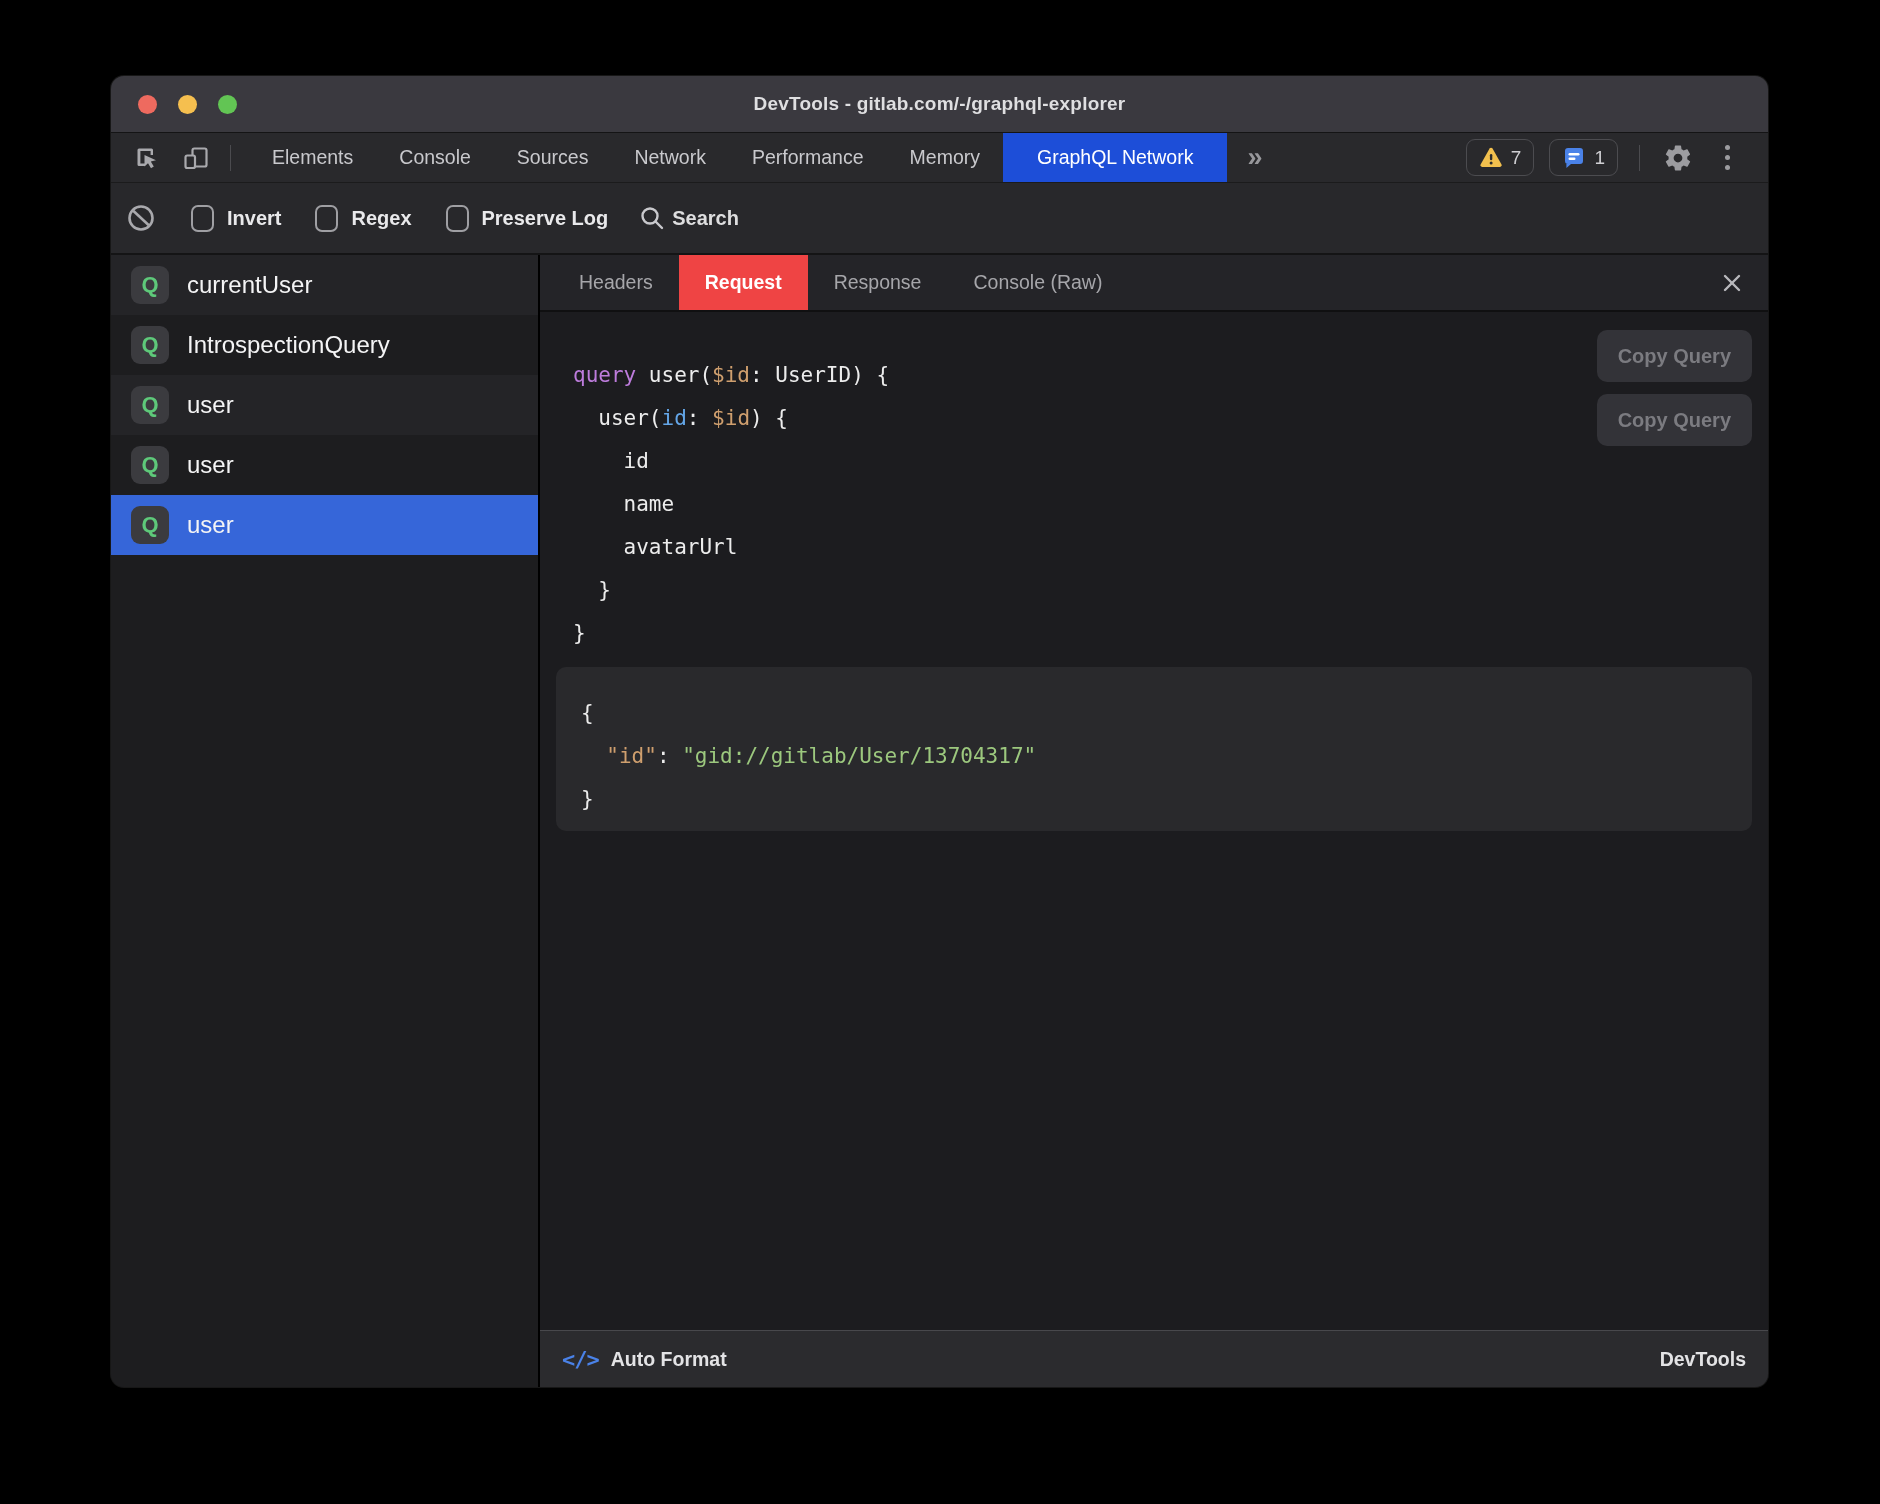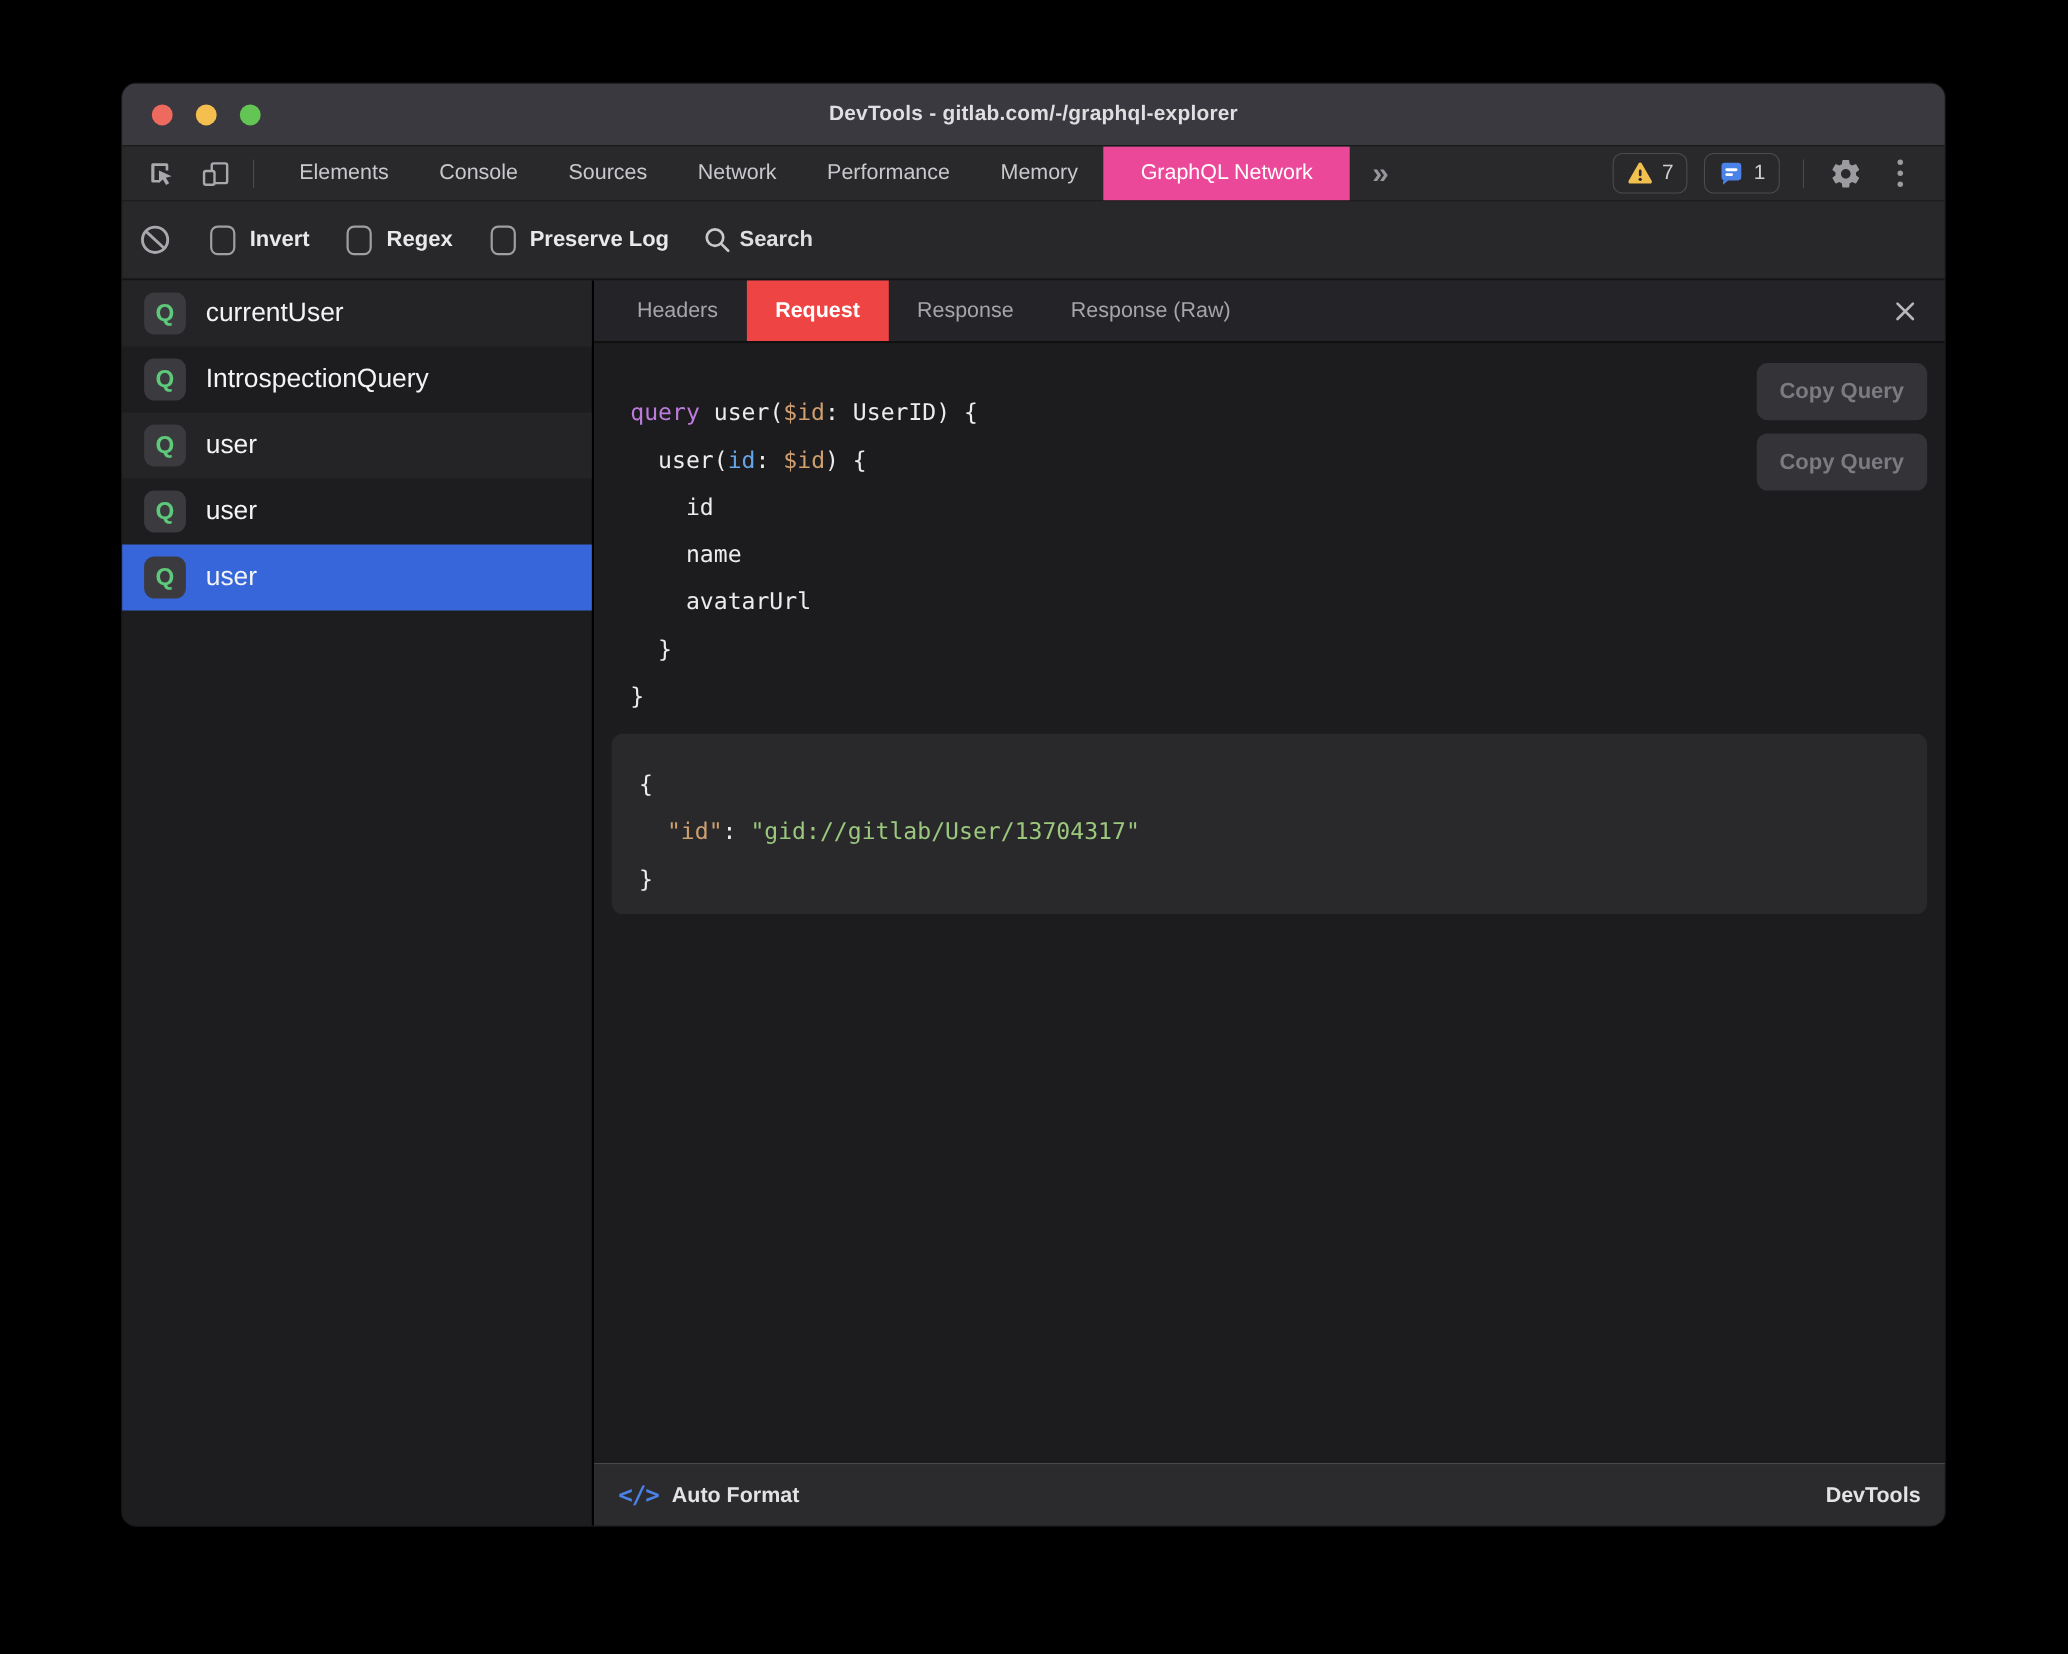--- a/index.html
+++ b/index.html
@@ -40,21 +40,21 @@
   .tabrow{
     height:50px; flex:0 0 50px; background:#29292c; display:flex; align-items:stretch;
     border-bottom:1px solid #1b1b1c;
   }
   .tool-icons{ display:flex; align-items:center; padding-left:21px; }
   .tool-icon{ width:30px; height:30px; display:flex; align-items:center; justify-content:center; }
   .tool-icon + .tool-icon{ margin-left:20px; }
   .tool-sep{ width:1px; height:26px; background:#4b4b4f; margin:auto 18px; }
   .main-tabs{ display:flex; align-items:stretch; }
   .main-tab{ display:flex; align-items:center; padding:0 23px; font-size:19.5px; color:#c9c9cd; cursor:default; white-space:nowrap; }
-  .main-tab.selected{ background:#ec4899; color:#fff; padding:0 34px; }
+  .main-tab.selected{ background:#1d4ed8; color:#fff; padding:0 34px; }
   .overflow-chevron{ display:flex; align-items:center; padding:0 20px; color:#97979b; font-size:27px; font-weight:bold; }
   .tabrow-right{ margin-left:auto; display:flex; align-items:center; padding-right:24px; gap:15px; }
   .count-badge{
     display:flex; align-items:center; gap:8px; height:37px; padding:0 12px;
     border:1.5px solid #4c4c50; border-radius:9px; color:#cfcfd3; font-size:19px;
   }
   .badge-sep{ width:1px; height:26px; background:#4b4b4f; margin:0 6px; }
   .gear-btn, .kebab-btn{ display:flex; align-items:center; justify-content:center; width:34px; height:34px; }
   .kebab{ display:flex; flex-direction:column; gap:5px; }
   .kebab span{ width:5px; height:5px; border-radius:50%; background:#9c9ca0; }
@@ -285,21 +285,21 @@
           </div>
         </div>
     </div>
 
     <div class="panel">
       <div class="panel-tabs">
         <div id="panel-tabs-inner" style="display:flex; align-items:stretch;">
             <div class="panel-tab">Headers</div>
             <div class="panel-tab selected">Request</div>
             <div class="panel-tab">Response</div>
-            <div class="panel-tab">Response (Raw)</div>
+            <div class="panel-tab">Console (Raw)</div>
           </div>
         <div class="close-btn">
           <span>
             <svg width="22" height="22" viewBox="0 0 22 22">
               <line x1="4" y1="4" x2="18" y2="18" stroke="#b8b8bc" stroke-width="2.4" stroke-linecap="round"></line>
               <line x1="18" y1="4" x2="4" y2="18" stroke="#b8b8bc" stroke-width="2.4" stroke-linecap="round"></line>
             </svg>
           </span>
         </div>
       </div>

